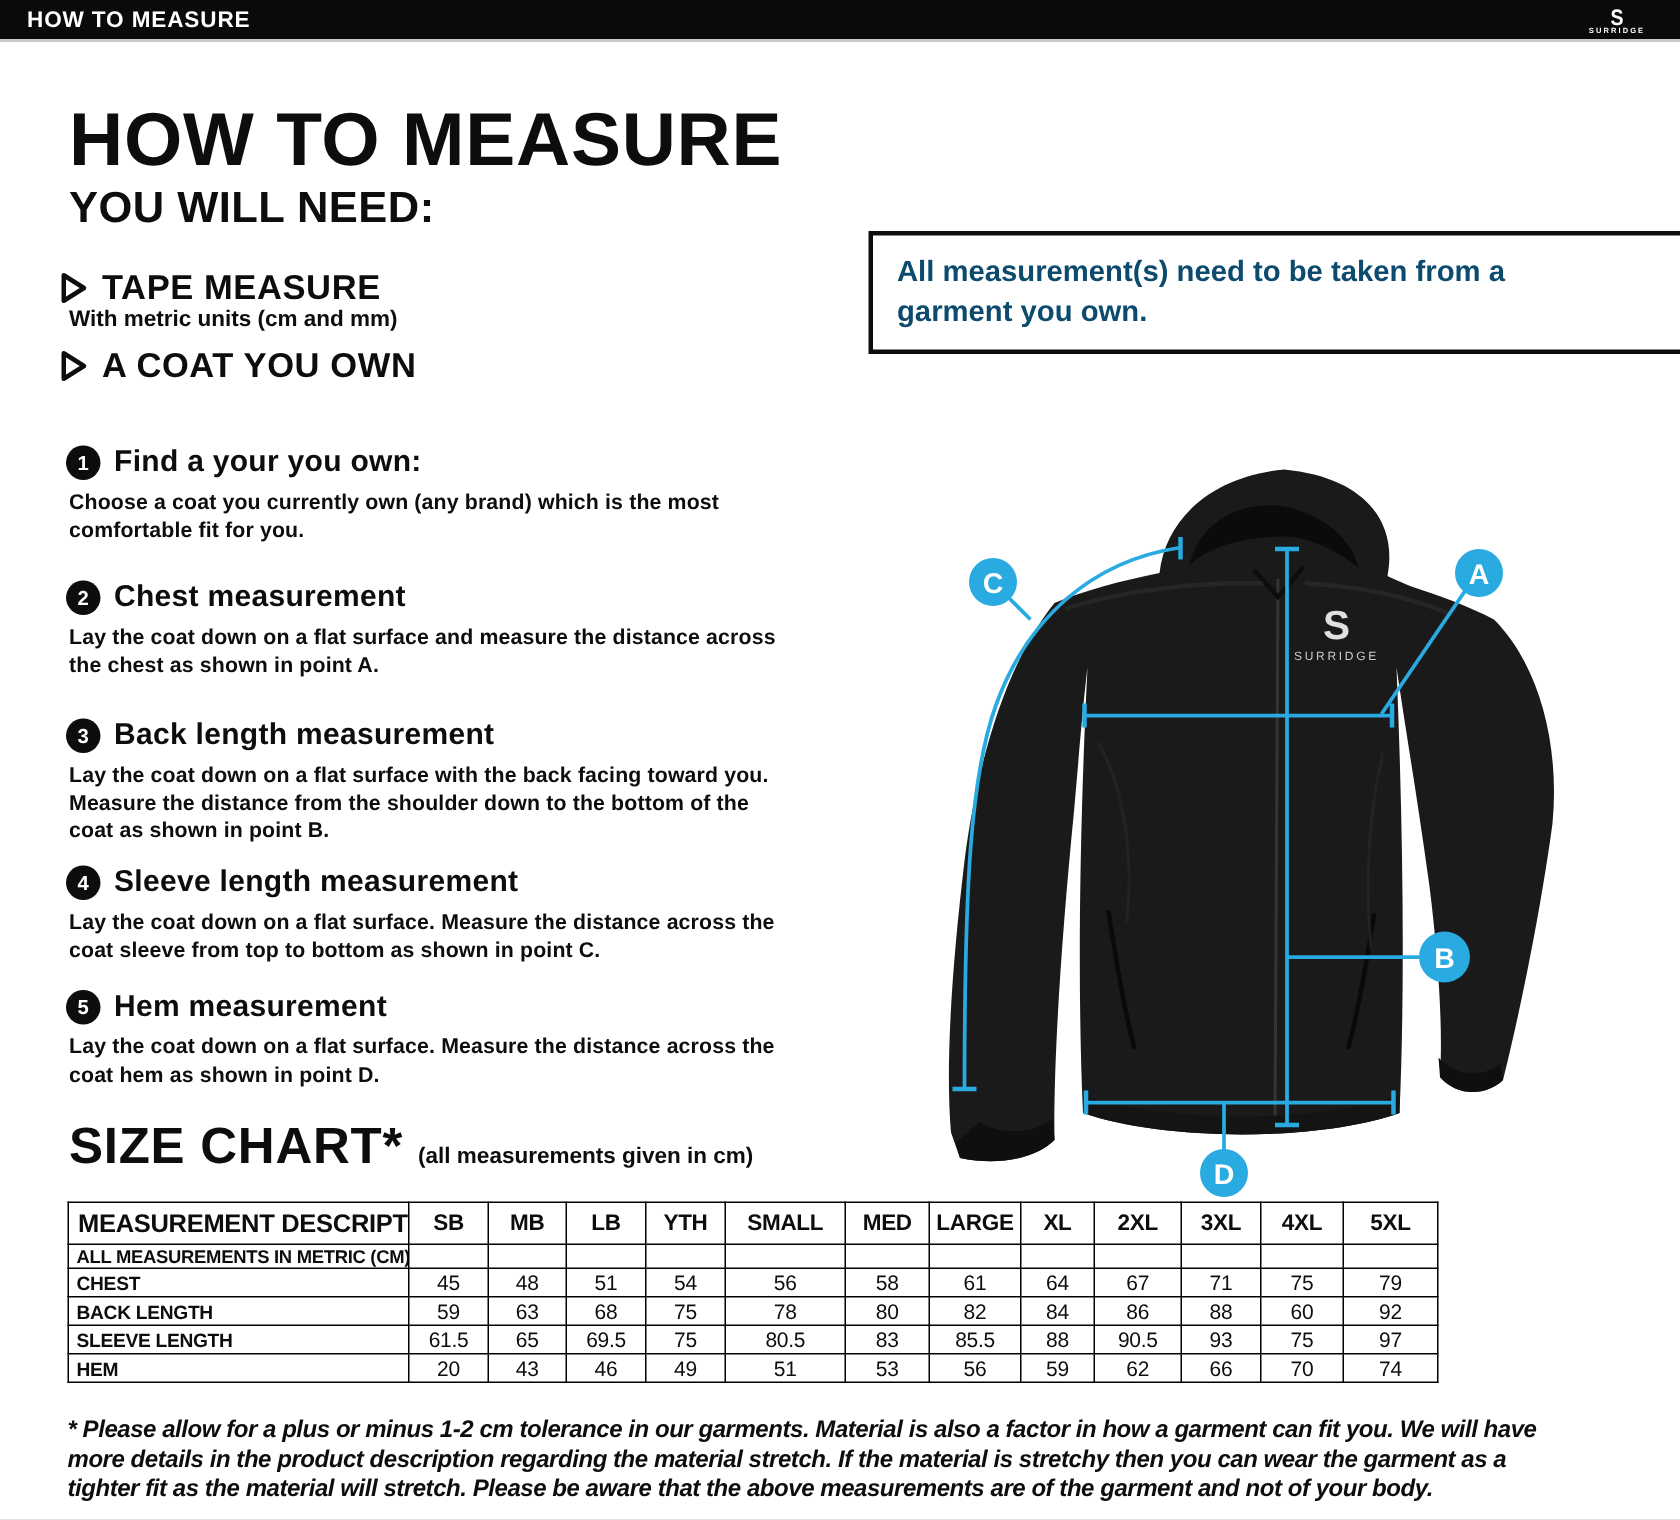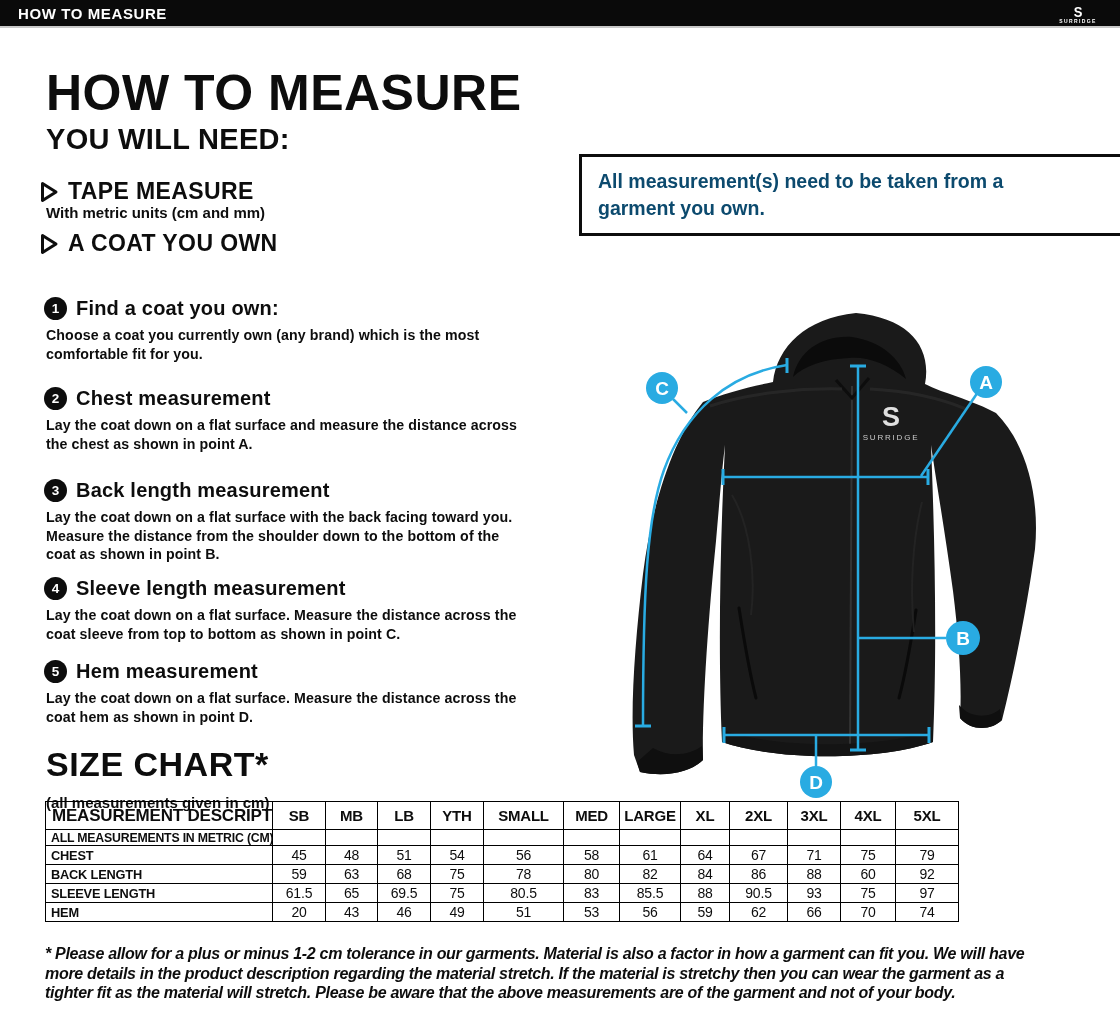--- a/index.html
+++ b/index.html
@@ -37,21 +37,21 @@
   .s1 { top:297px; } .s2 { top:387px; } .s3 { top:479px; } .s4 { top:577px; } .s5 { top:660px; }
 
   
   .note-box { position:absolute; left:579px; top:154px; width:567px; min-height:74px; border:3px solid #0d0d0d;
               padding:11px 16px; font-size:19.5px; font-weight:bold; color:#0c4a6e; line-height:27px; white-space:pre-line; }
 
   
   .diagram { position:absolute; left:590px; top:290px; width:520px; height:512px; }
 
   
-  .h-chart { position:absolute; left:46px; top:745px; display:flex; align-items:baseline; gap:10px;flex-direction:column; }
+  .h-chart { position:absolute; left:46px; top:745px; display:flex; align-items:baseline; gap:10px; }
   .h-chart .big { font-size:34px; font-weight:bold; color:#0d0d0d; letter-spacing:0.5px; }
   .h-chart .small { font-size:15px; font-weight:bold; color:#0d0d0d; }
 
   table.size { position:absolute; left:45px; top:801px; width:913px; border-collapse:collapse; table-layout:fixed;
                color:#0d0d0d; letter-spacing:-0.2px; }
   table.size th, table.size td { border:1.5px solid #000; text-align:center; overflow:hidden; white-space:nowrap; }
   table.size th { height:28px; font-size:15px; font-weight:bold; }
   table.size th.desc { font-size:17px; text-align:left; padding-left:6px; }
   table.size td { height:19px; font-size:14px; font-weight:normal; }
   table.size td.lbl { text-align:left; padding-left:5px; font-size:12.8px; font-weight:bold; }
@@ -89,21 +89,21 @@
   <div class="req r2">
     <svg width="19" height="22" viewBox="0 0 19 22">
       <polygon points="2.5,2.5 16,11 2.5,19.5" fill="#ffffff" stroke="#0d0d0d" stroke-width="3" stroke-linejoin="round"></polygon>
     </svg>
     <span class="req-label">A COAT YOU OWN</span>
   </div>
 
   <div class="step s1">
     <div class="step-head">
       <span class="step-num">1</span>
-      <span class="step-title">Find a coat you own:</span>
+      <span class="step-title">Find a your you own:</span>
     </div>
     <div class="step-body">Choose a coat you currently own (any brand) which is the most
 comfortable fit for you.</div>
   </div>
   <div class="step s2">
     <div class="step-head">
       <span class="step-num">2</span>
       <span class="step-title">Chest measurement</span>
     </div>
     <div class="step-body">Lay the coat down on a flat surface and measure the distance across

